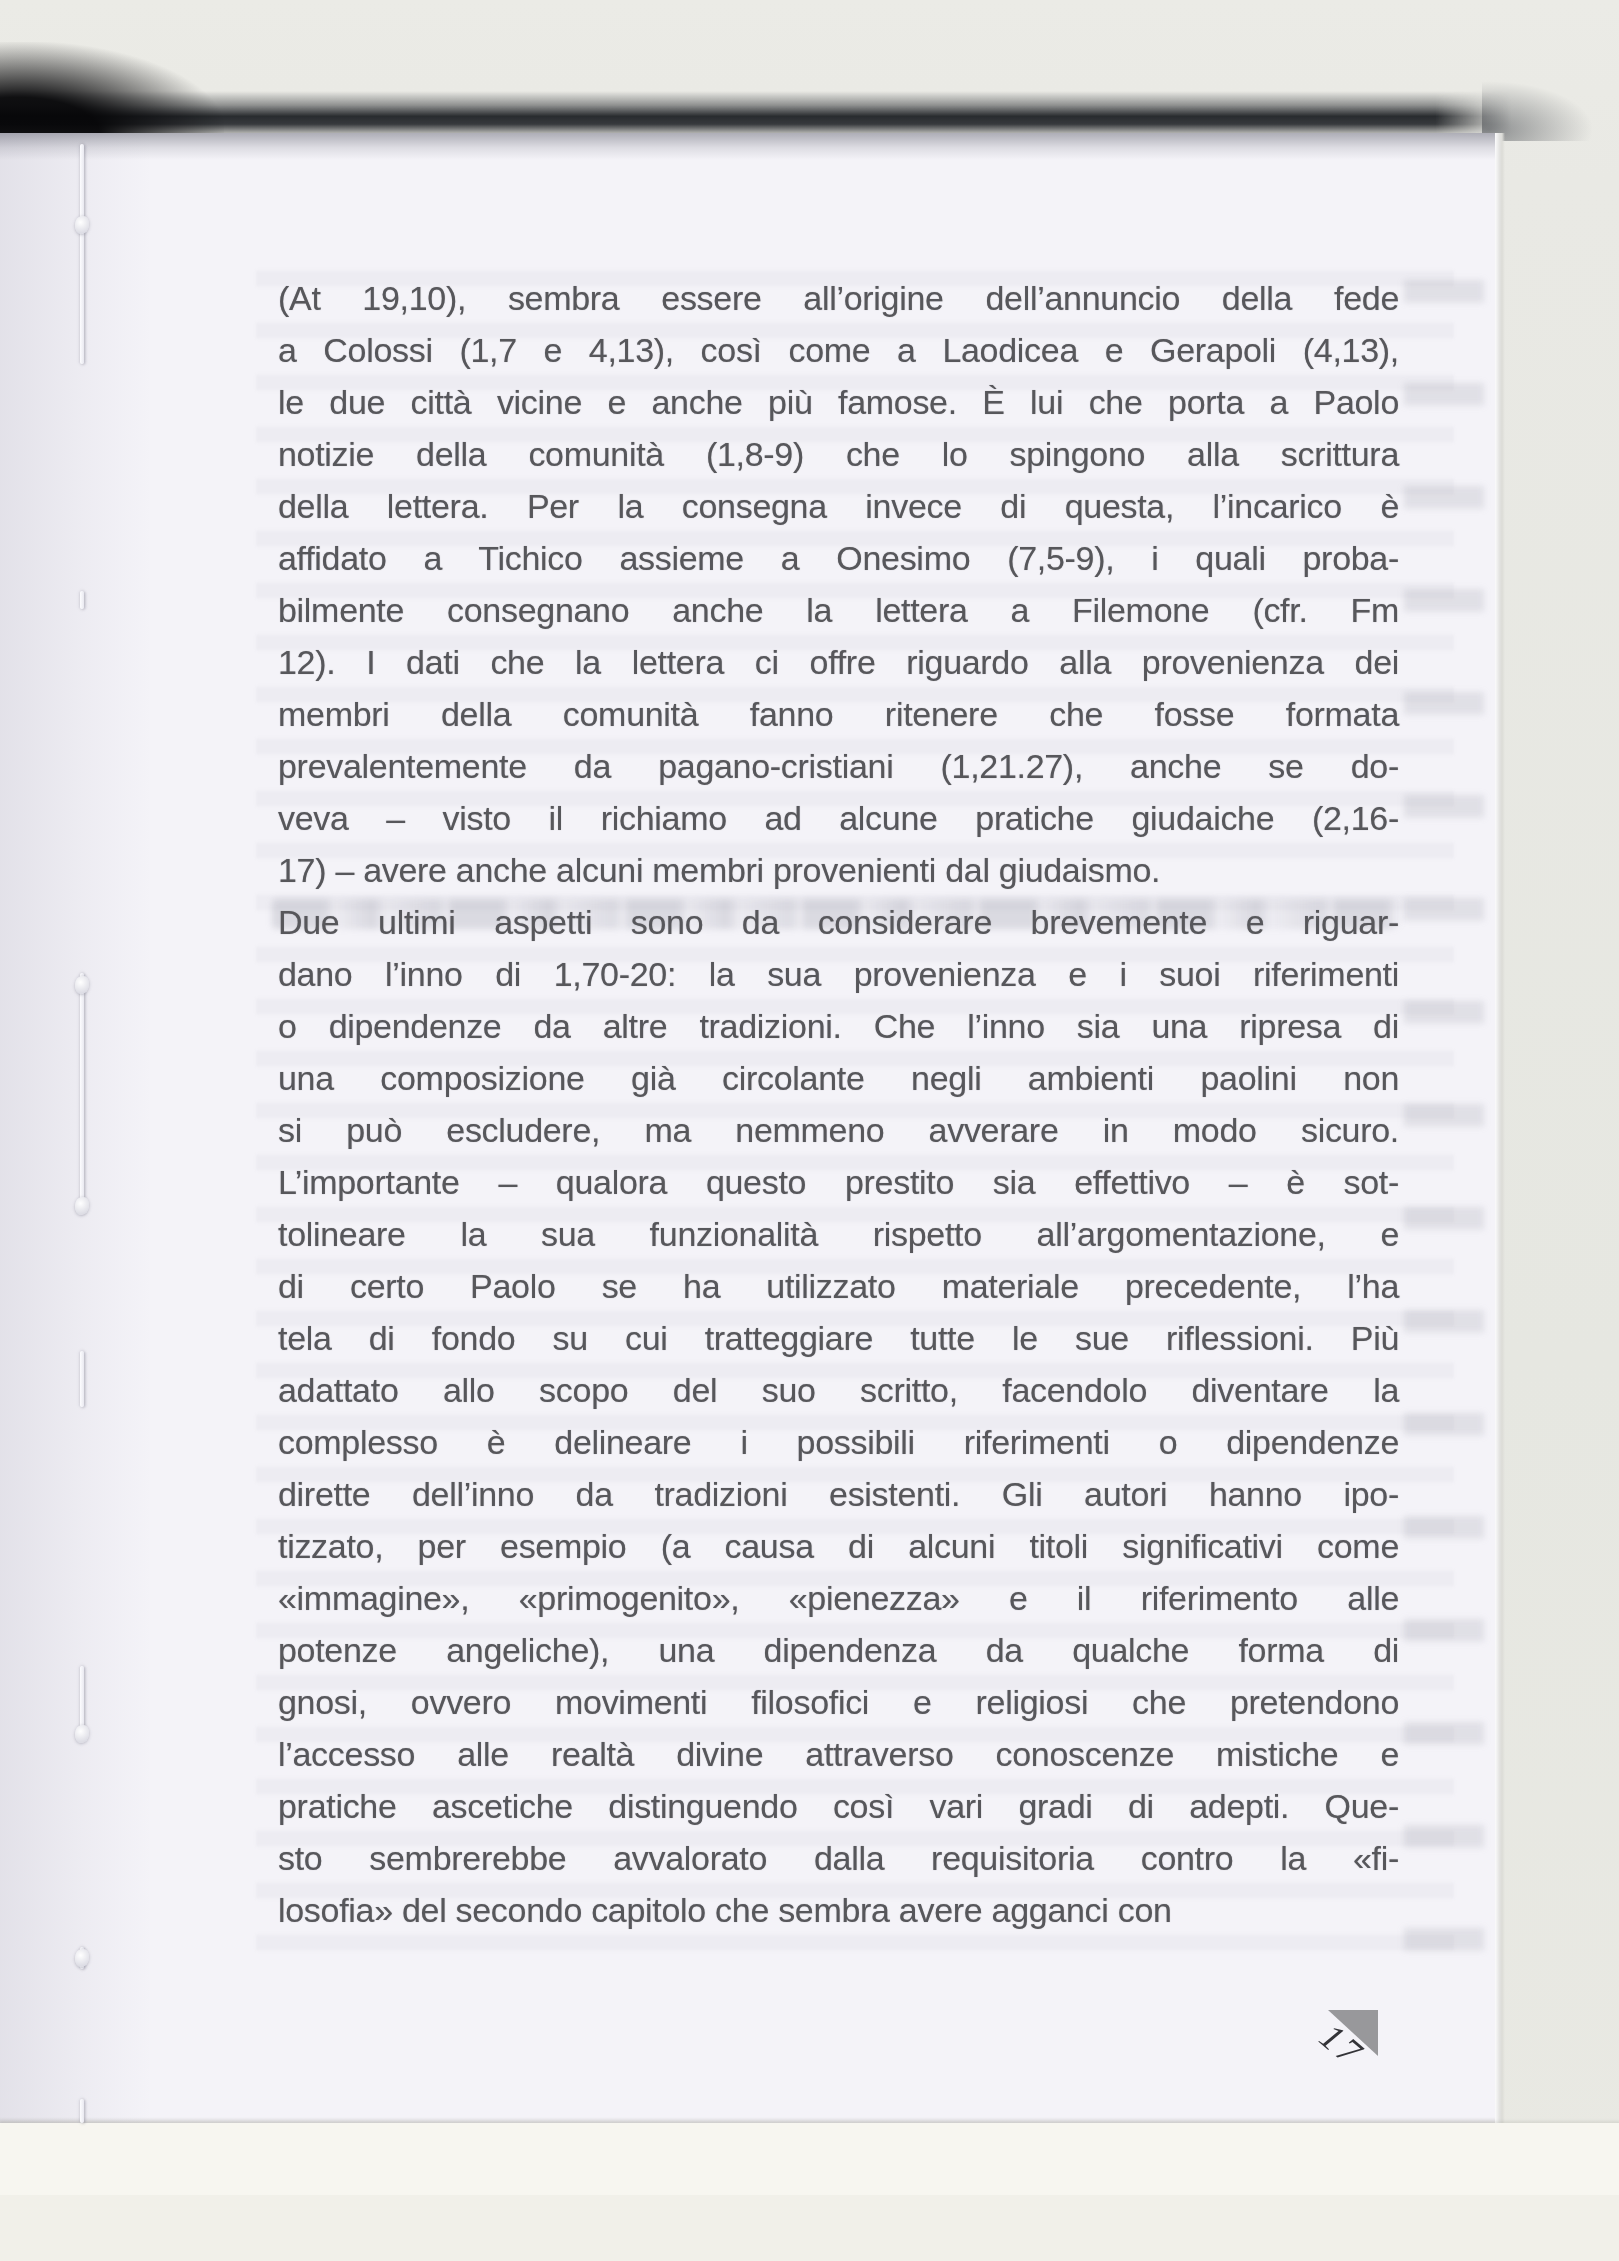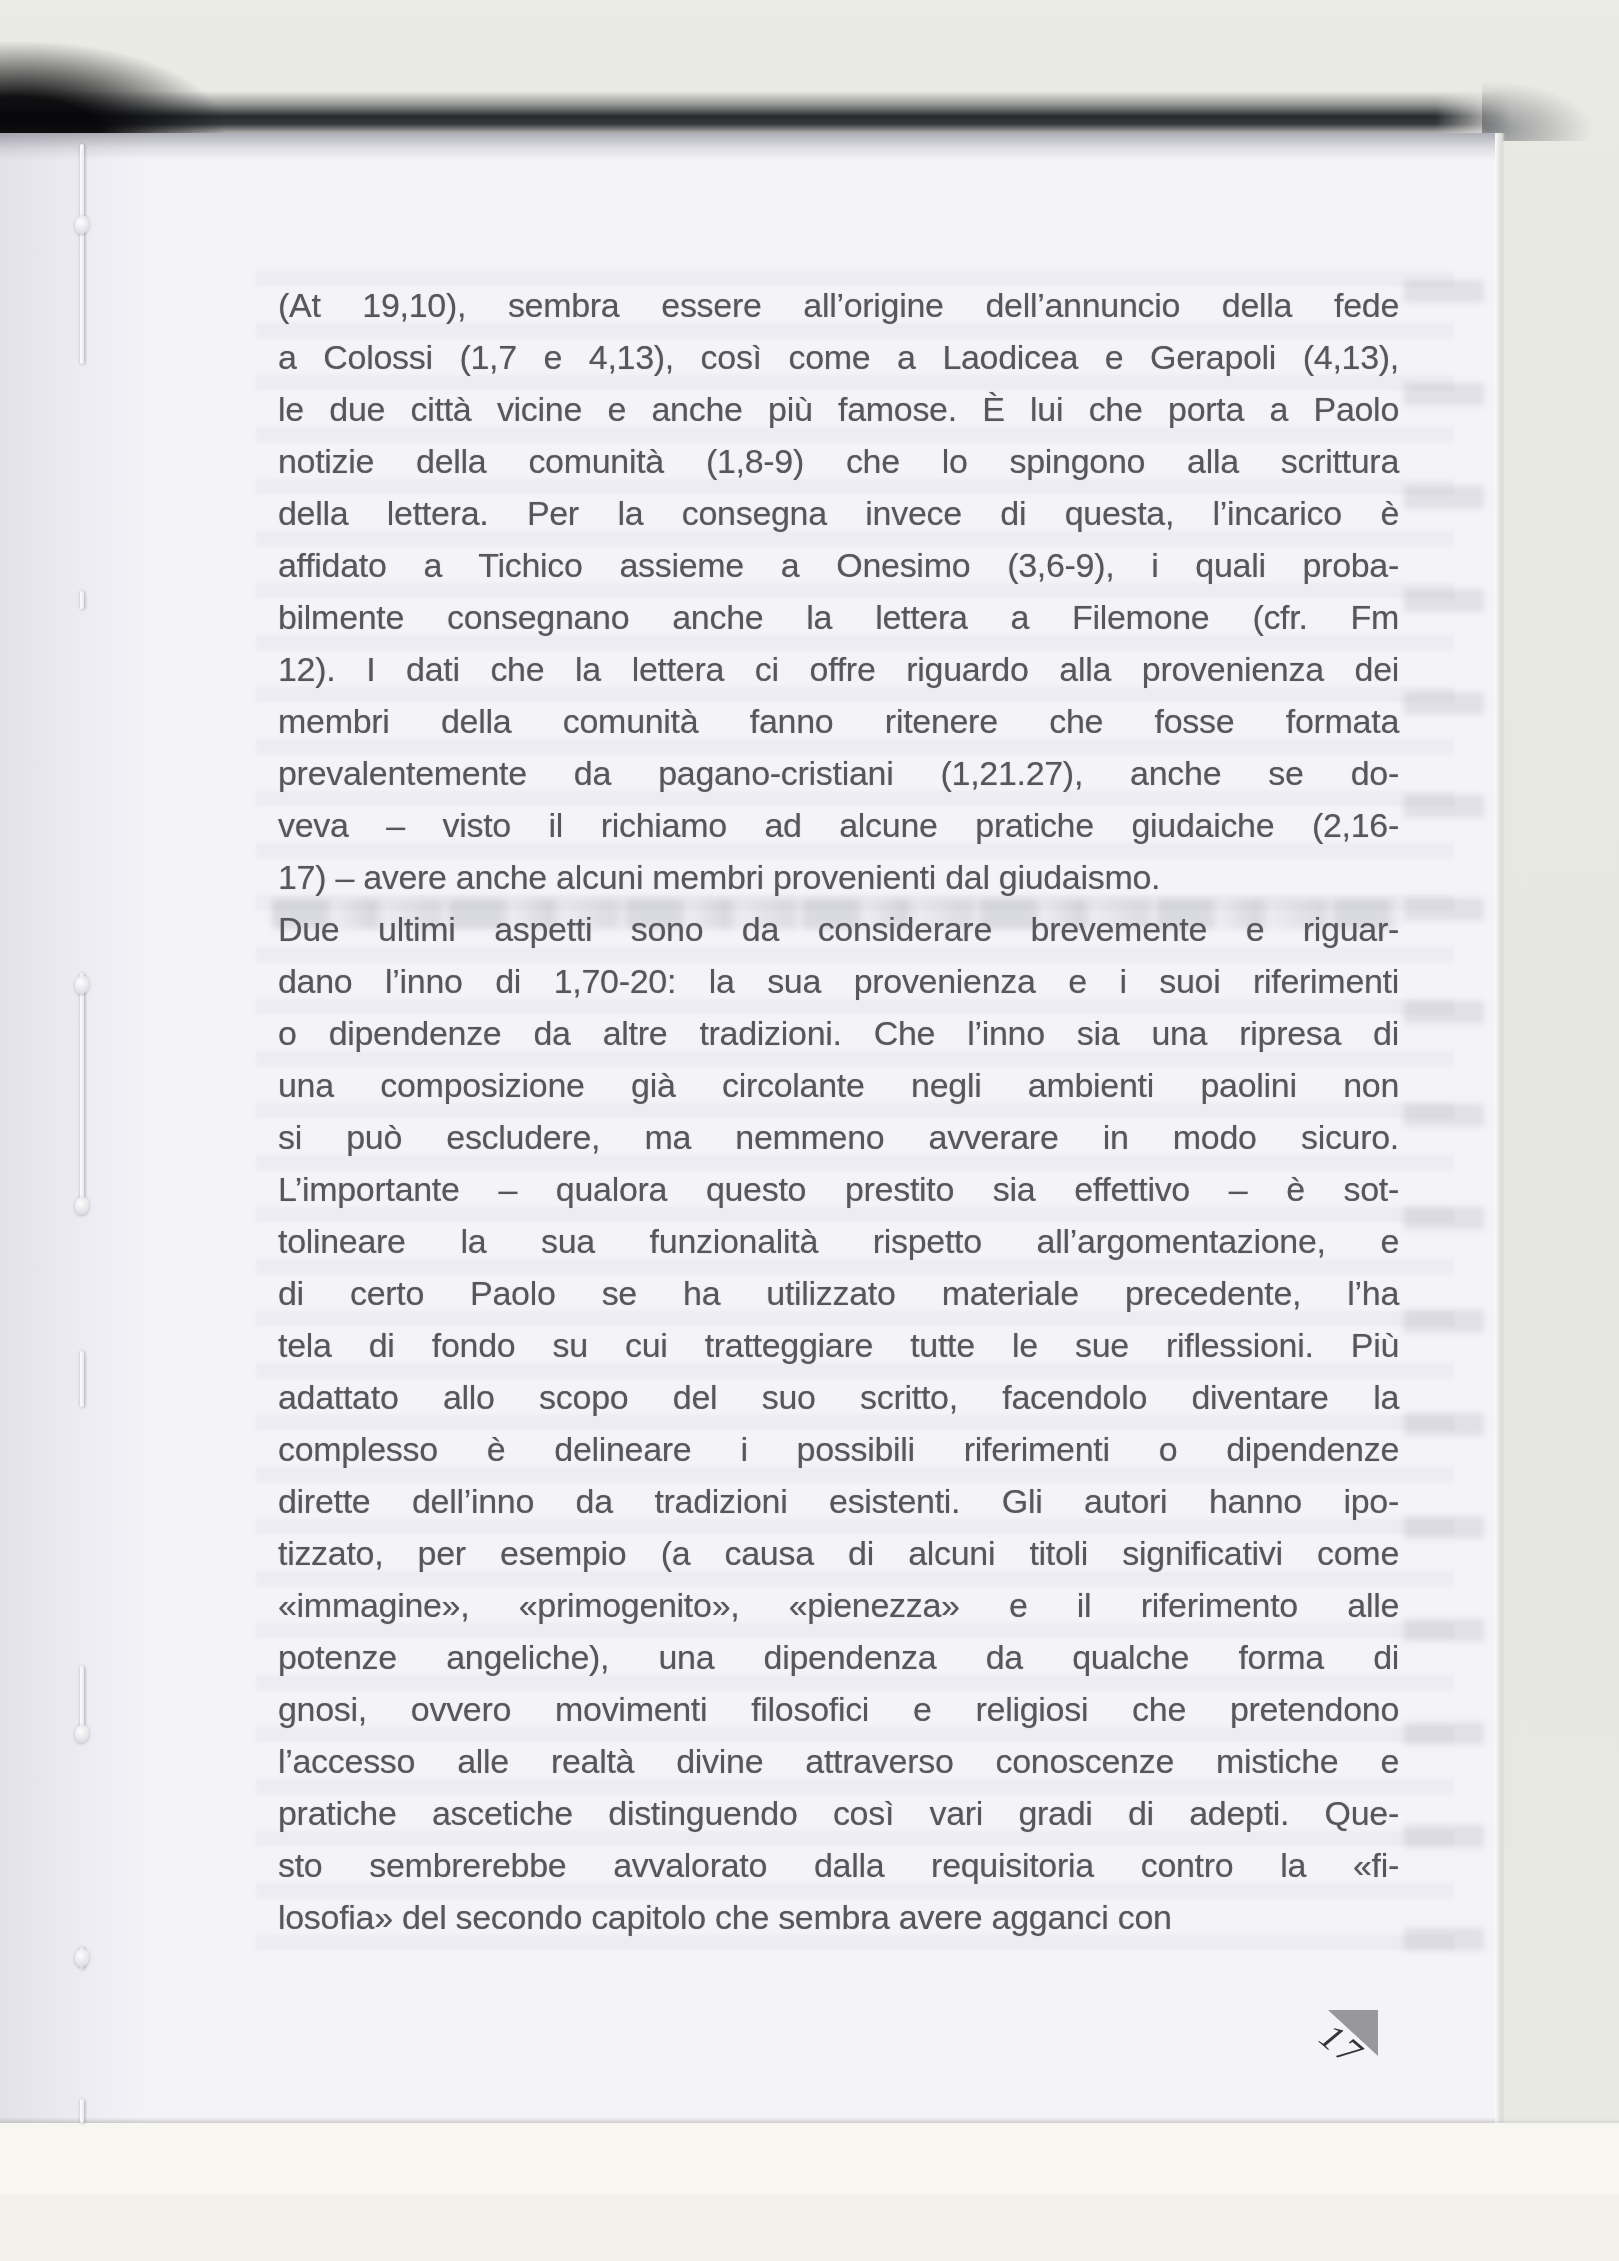--- a/index.html
+++ b/index.html
@@ -101,21 +101,21 @@
   .ghost-right-margin{
     position:absolute;left:1404px;top:280px;width:80px;height:1693px;
     background:repeating-linear-gradient(180deg,
       rgba(124,126,140,.16) 0px, rgba(124,126,140,.16) 21px,
       rgba(124,126,140,0) 24px, rgba(124,126,140,0) 103px);
     filter:blur(3.2px);
   }
 
   
   .text-block{
-    position:absolute;left:278px;top:279px;width:1121px;
+    position:absolute;left:278px;top:272px;width:1121px;
     color:#57575b;
     font-size:34px;line-height:52px;
     letter-spacing:-0.3px;
     text-shadow:0 0 1px rgba(90,90,95,.5);
   }
   .para{margin:0;}
   .para + .para{}
   .line{
     text-align:justify;text-align-last:justify;
     white-space:normal;hyphens:none;
@@ -174,21 +174,21 @@
       <div class="stitch" style="top: 2099px; height: 24px;"></div>
     </div>
 
   <div class="text-block">
       <div class="para">
         <div class="line">(At 19,10), sembra essere all’origine dell’annuncio della fede</div>
         <div class="line">a Colossi (1,7 e 4,13), così come a Laodicea e Gerapoli (4,13),</div>
         <div class="line">le due città vicine e anche più famose. È lui che porta a Paolo</div>
         <div class="line">notizie della comunità (1,8-9) che lo spingono alla scrittura</div>
         <div class="line">della lettera. Per la consegna invece di questa, l’incarico è</div>
-        <div class="line">affidato a Tichico assieme a Onesimo (3,6-9), i quali proba-</div>
+        <div class="line">affidato a Tichico assieme a Onesimo (7,5-9), i quali proba-</div>
         <div class="line">bilmente consegnano anche la lettera a Filemone (cfr. Fm</div>
         <div class="line">12). I dati che la lettera ci offre riguardo alla provenienza dei</div>
         <div class="line">membri della comunità fanno ritenere che fosse formata</div>
         <div class="line">prevalentemente da pagano-cristiani (1,21.27), anche se do-</div>
         <div class="line">veva – visto il richiamo ad alcune pratiche giudaiche (2,16-</div>
         <div class="line last">17) – avere anche alcuni membri provenienti dal giudaismo.</div>
       </div>
       <div class="para">
         <div class="line">Due ultimi aspetti sono da considerare brevemente e riguar-</div>
         <div class="line">dano l’inno di 1,70-20: la sua provenienza e i suoi riferimenti</div>

